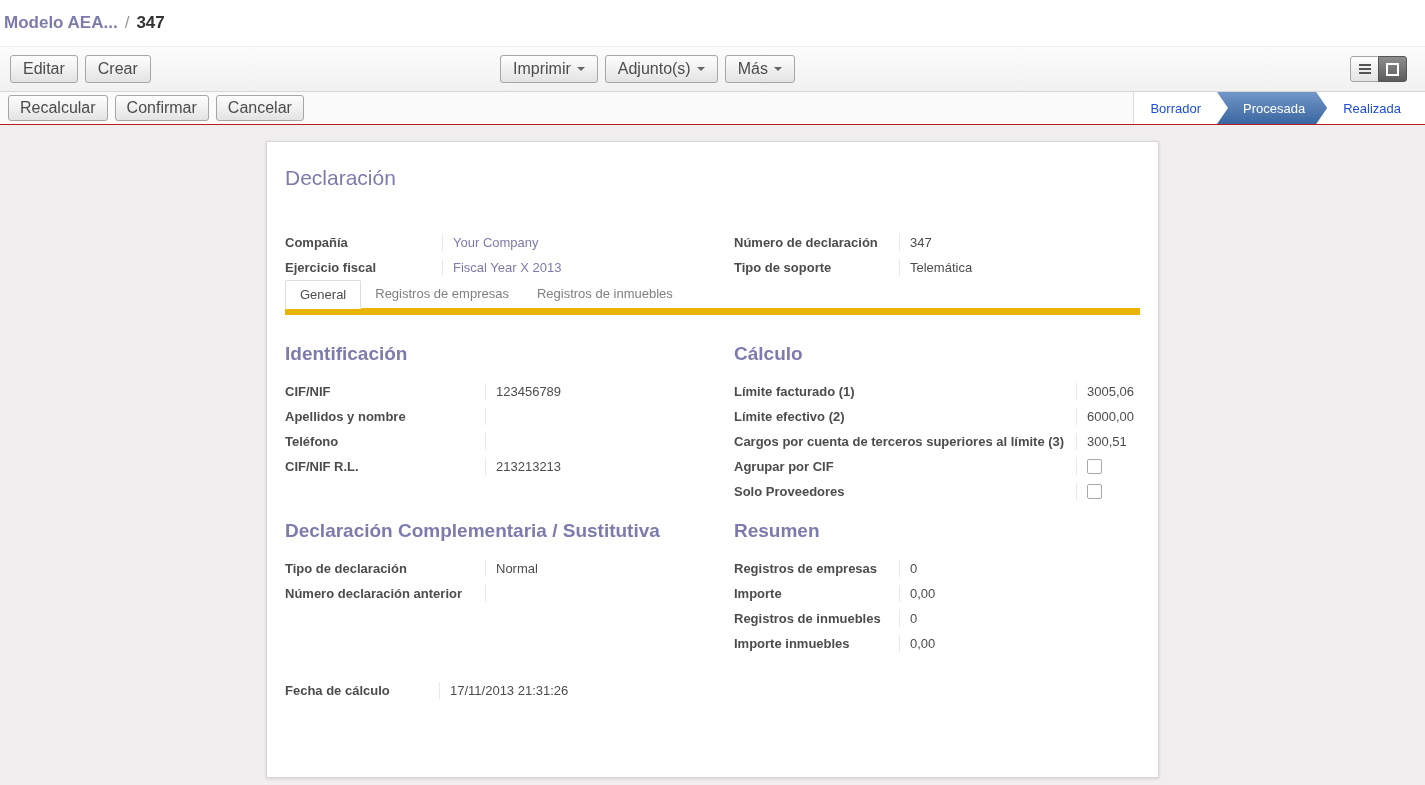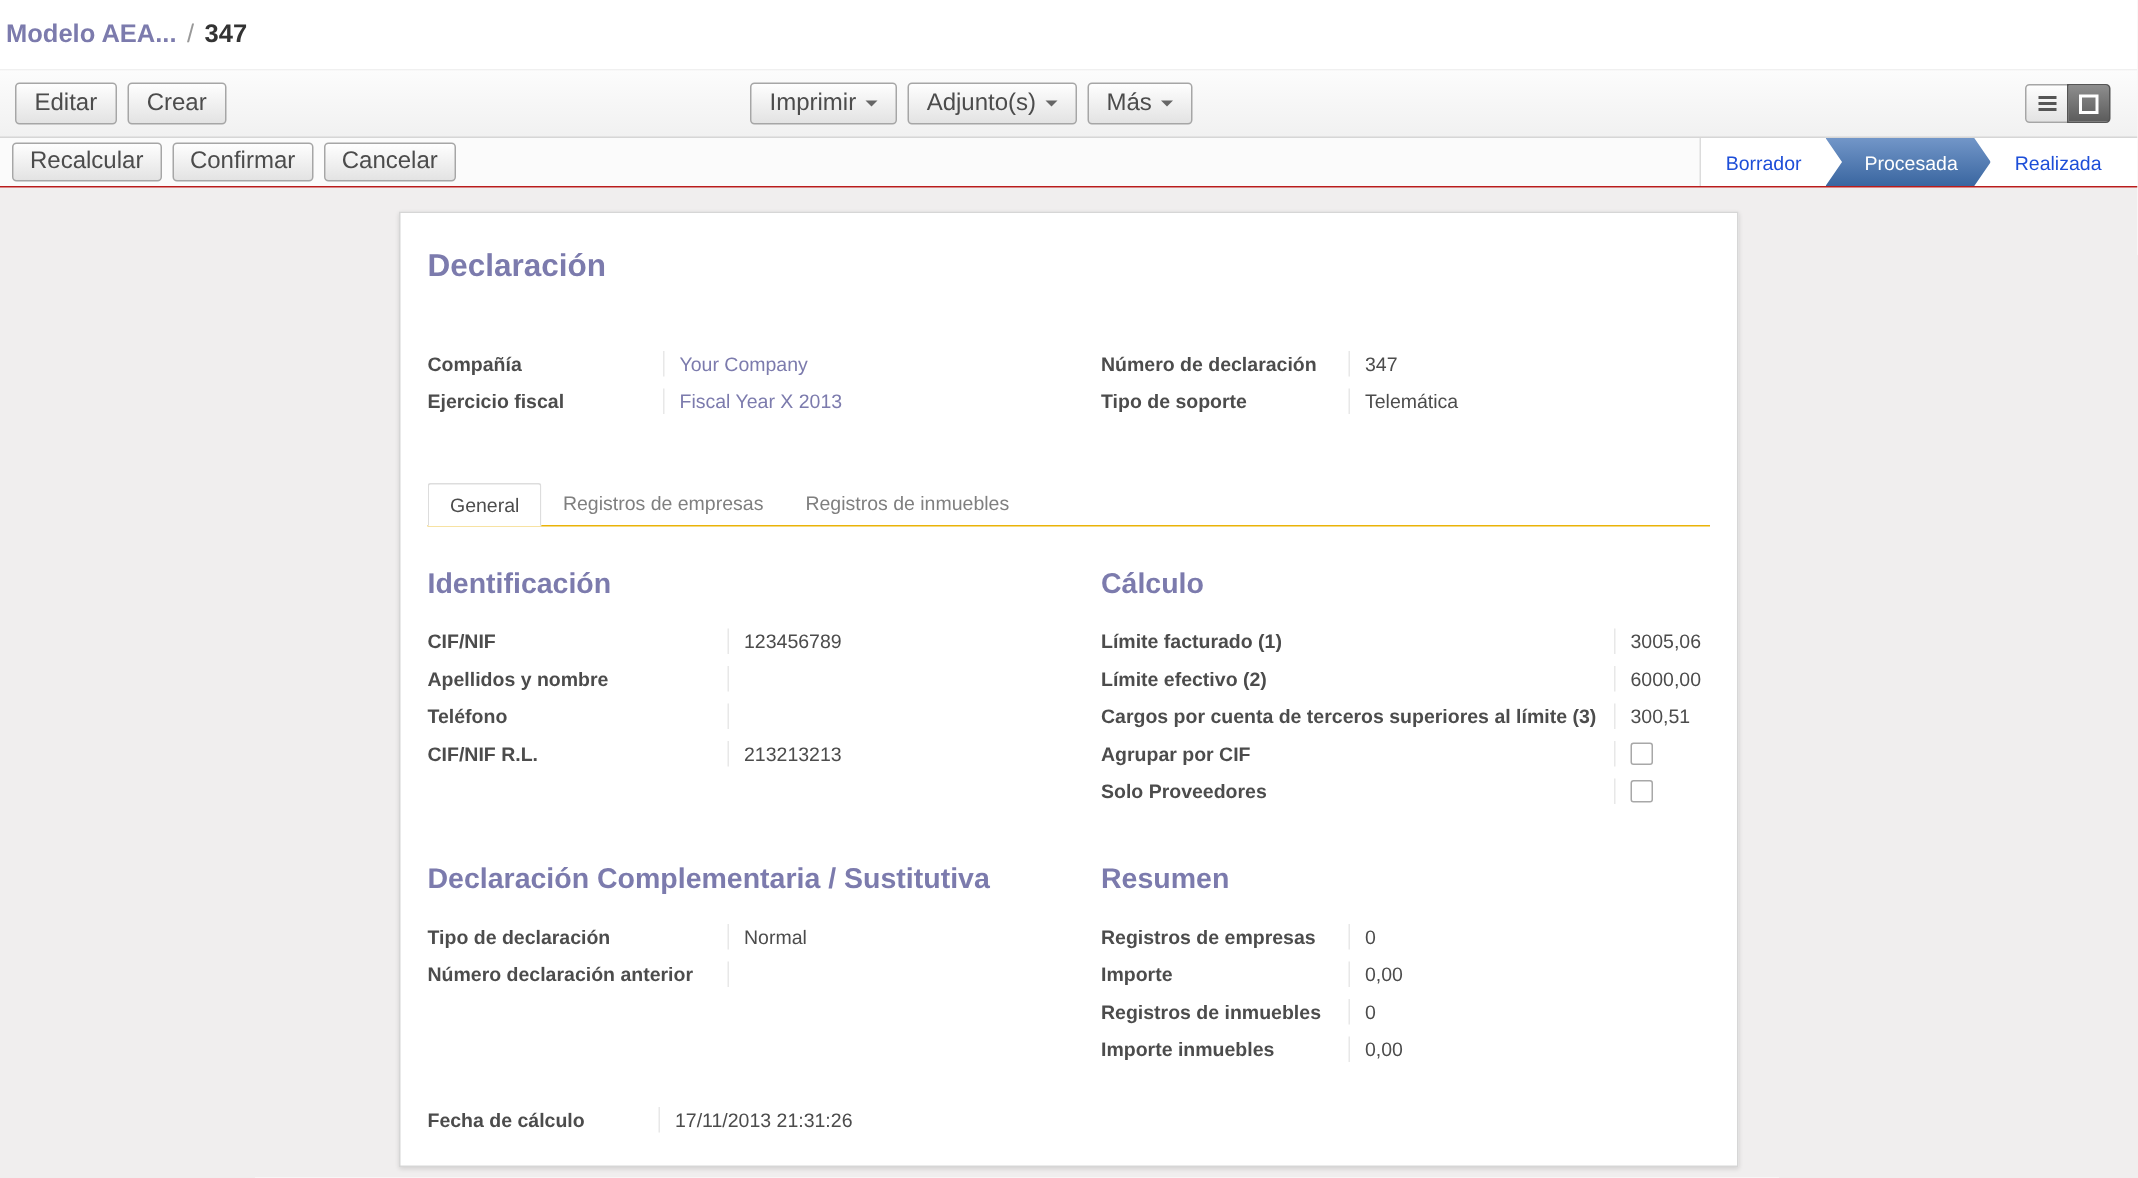--- a/index.html
+++ b/index.html
@@ -47,38 +47,38 @@
     border-left:1px solid #dcdcdc;padding-right:8px}
   .status{display:flex;align-items:center;padding:0 16px;color:#1d4ed8}
   .status.active{background:linear-gradient(#7296c8,#3a66a0);color:#fff;
     padding:0 22px 0 26px;
     clip-path:polygon(0 0,calc(100% - 11px) 0,100% 50%,calc(100% - 11px) 100%,0 100%,11px 50%)}
   
   .content{height:663px;overflow:auto}
   .sheet{width:893px;box-sizing:border-box;margin:16px auto 10px;
     background:#fff;border:1px solid #d6d6d6;box-shadow:0 1px 3px rgba(0,0,0,.12);
     padding:18px;min-height:637px}
-  .sheet-title{color:#7c7bad;font-size:21px;font-weight:bold;margin:6px 0 40px}
+  .sheet-title{color:#7c7bad;font-size:21px;font-weight:normal;margin:6px 0 40px}
   .cols{display:grid;grid-template-columns:449px 1fr}
   .frow{display:grid;grid-template-columns:var(--lw,160px) 1fr;
     min-height:25px;align-items:center}
   .flabel{font-weight:bold;padding-right:6px}
   .fvalue{border-left:1px solid #e8e8e8;padding-left:10px;min-height:17px;
     display:flex;align-items:center}
   .link{color:#7c7bad;cursor:pointer}
   .g-hl{--lw:157px}.g-hr{--lw:165px}.g-id{--lw:200px}
   .g-comp{--lw:200px}.g-sum{--lw:165px}
   .g-fecha{--lw:154px;margin-top:22px;width:449px}
-  .tabs{display:flex;margin-top:42px;border-bottom:1px solid #eab308}
+  .tabs{display:flex;border-bottom:7px solid #eab308}
   .tab{padding:6px 14px;color:#7f7f7f;cursor:pointer;margin-bottom:-1px}
   .tab.active{background:#fff;border:1px solid #ddd;border-bottom:1px solid #fff;
     color:#4c4c4c;border-radius:2px 2px 0 0}
   .tabpane{padding-top:28px}
   .group-title{color:#7c7bad;font-size:19px;font-weight:bold;margin-bottom:14px}
-  .sec2{margin-top:36px}
+  .sec2{margin-top:16px}
   .calc-row{display:grid;grid-template-columns:1fr 64px;min-height:25px;align-items:center}
   .calc-row .flabel{white-space:nowrap}
   .checkbox{width:13px;height:13px;border:1px solid #a8a8a8;background:#fff;
     border-radius:2px;display:inline-block}
 </style>
 </head>
 <body>
 
 <div class="topbar">
   <span class="crumb-parent">Modelo AEA...</span>

